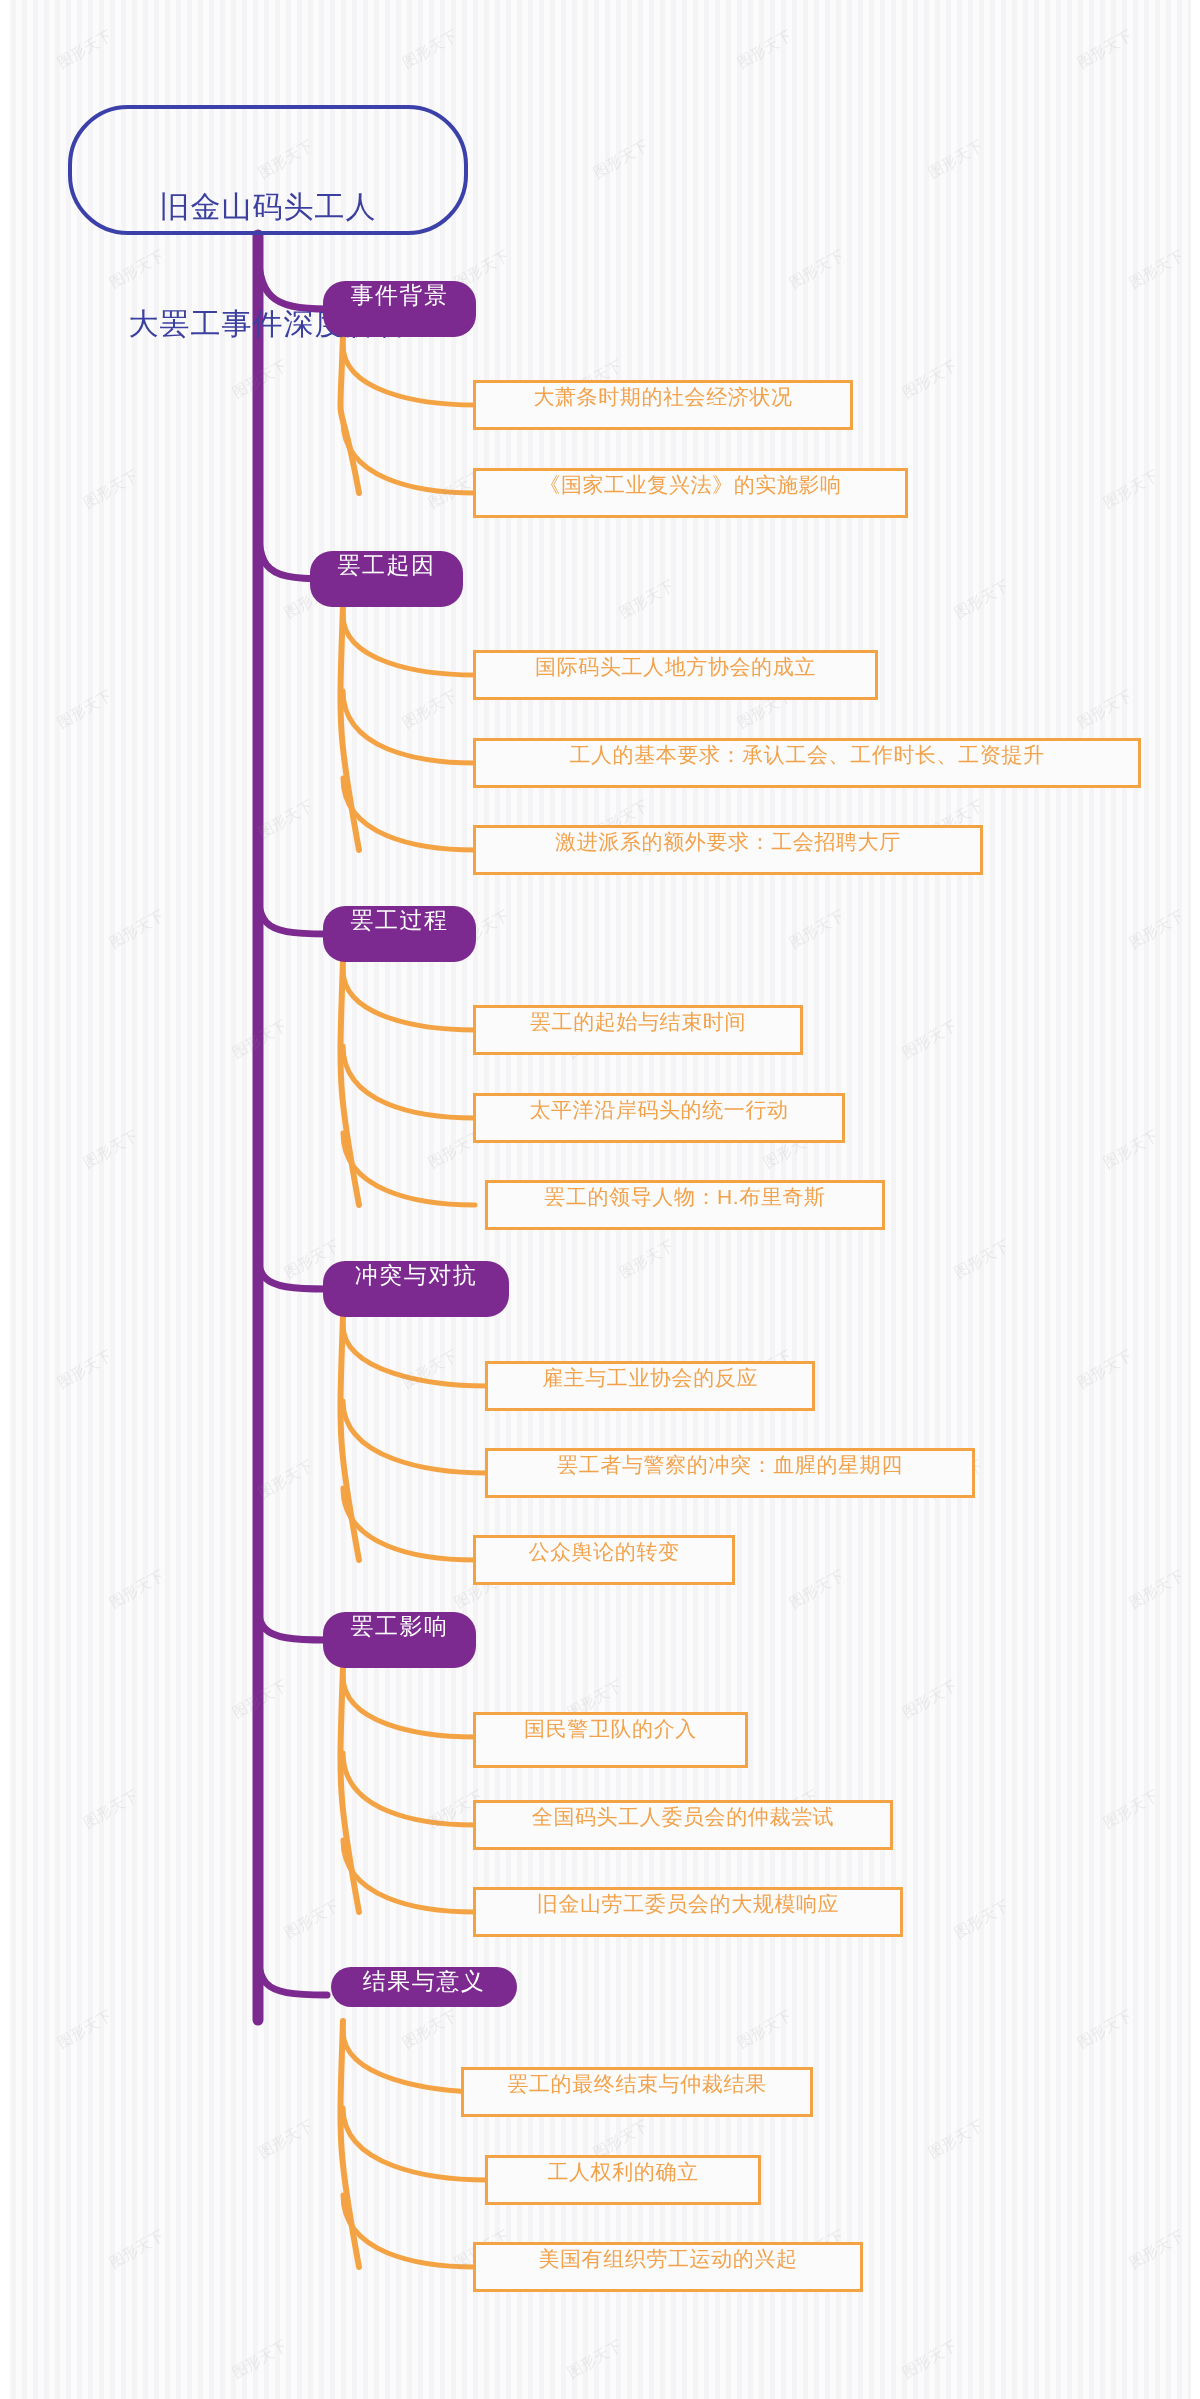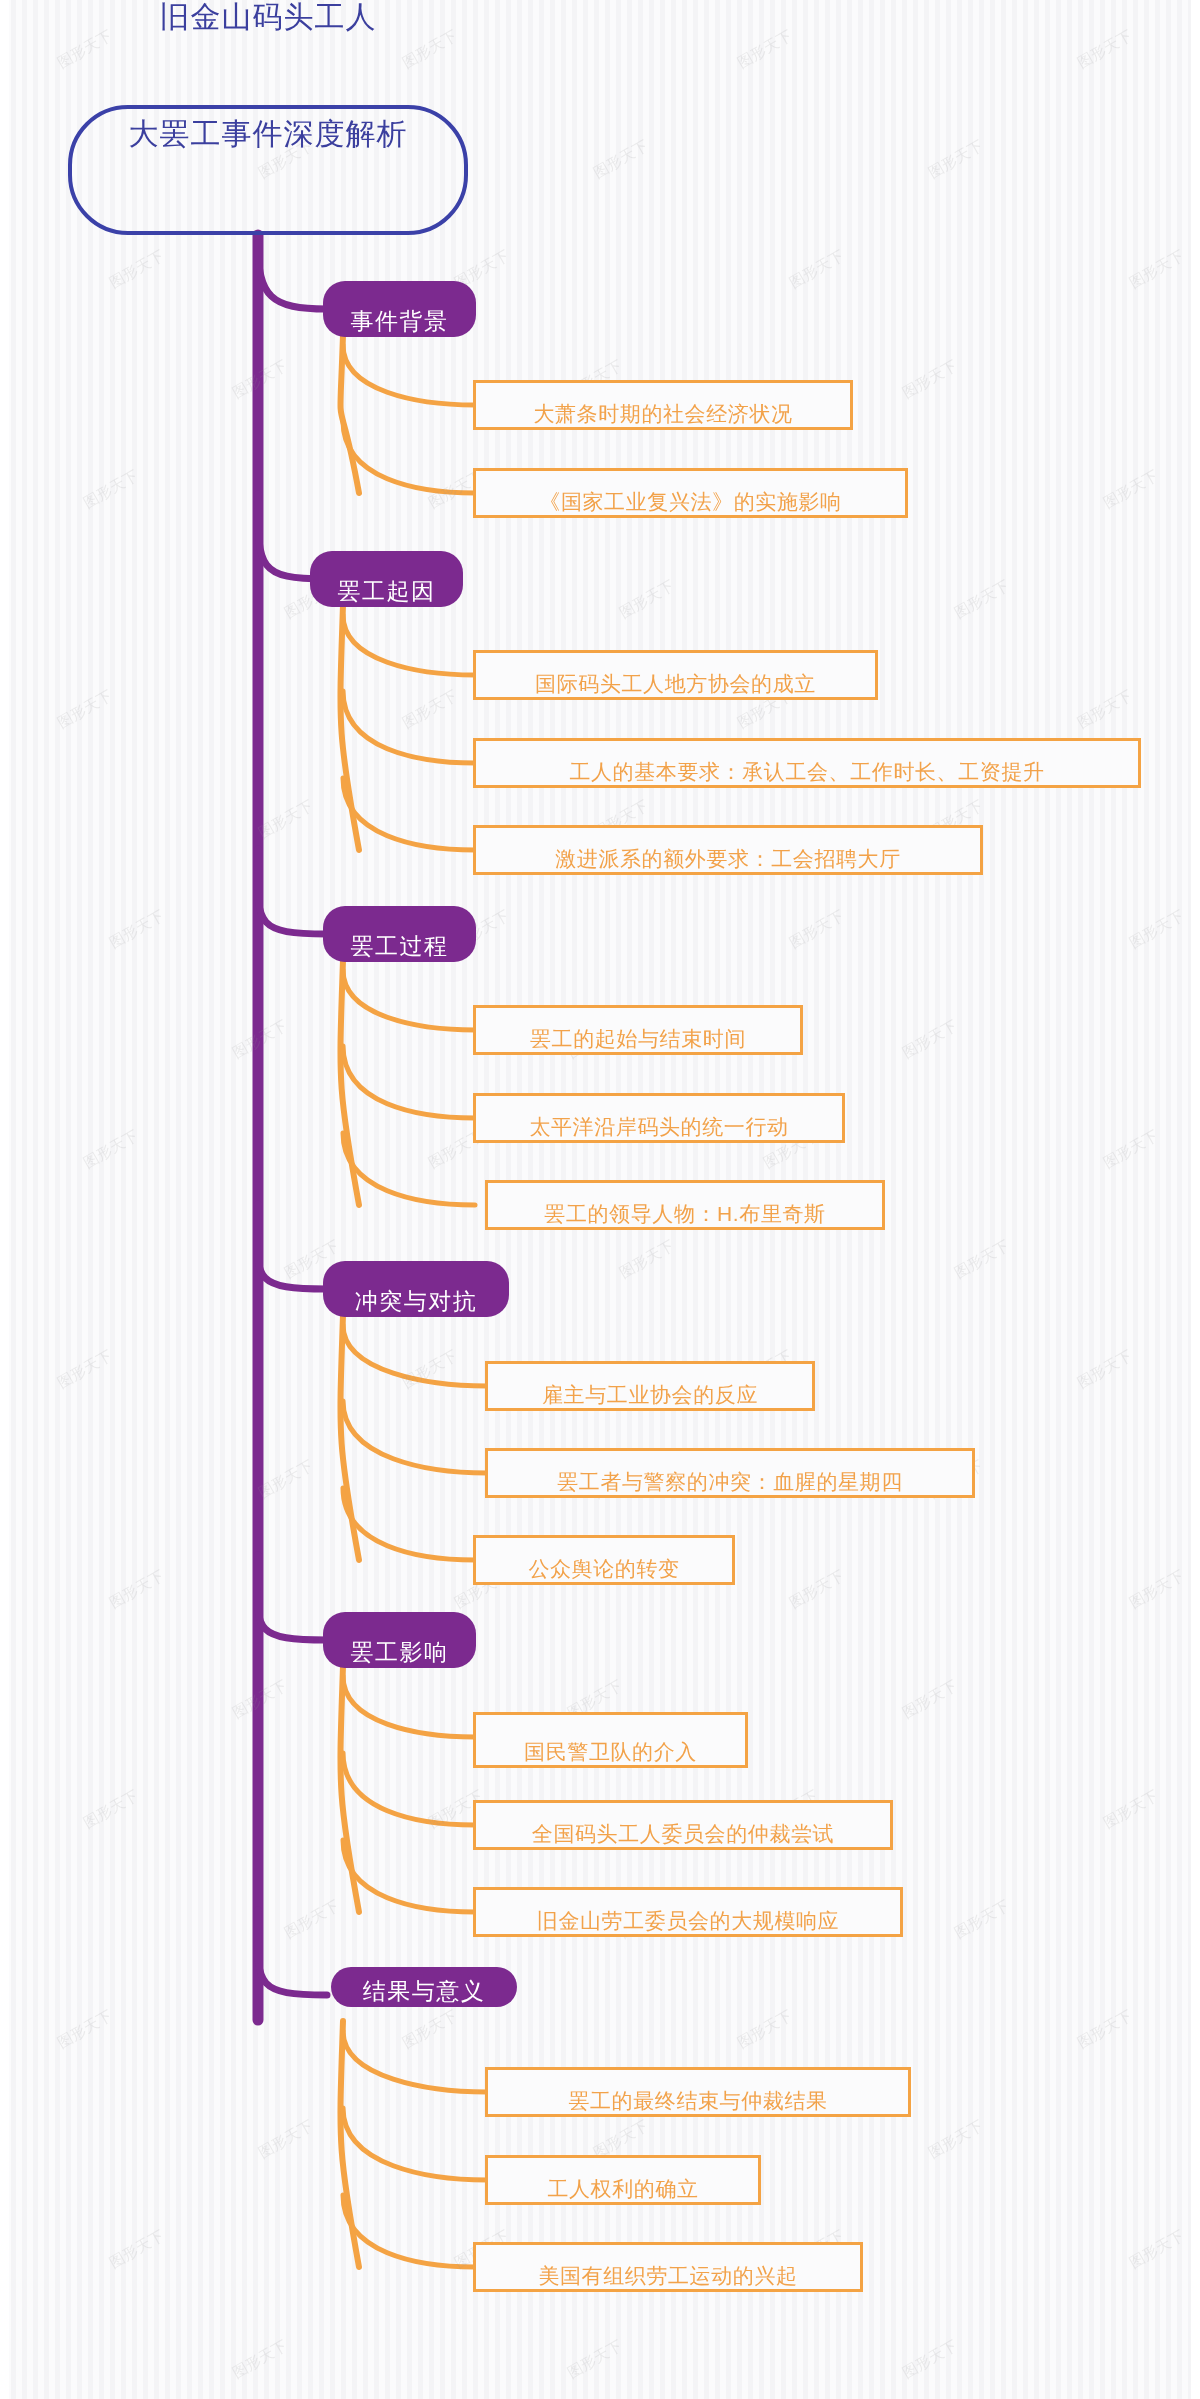--- a/index.html
+++ b/index.html
@@ -45,21 +45,21 @@
     height: 2399px;
     z-index: 1;
     pointer-events: none;
   }
 
   
   .node {
     position: absolute;
     z-index: 10;
     display: flex;
-    align-items: flex-end;
+    align-items: flex-start;
     justify-content: center;
     white-space: pre;
     line-height: 1.30;
   }
 
   .root-node {
     border: 4px solid #3b41a8;
     border-radius: 60px;
     background: transparent;
     color: #3b3f9e;
@@ -240,20 +240,20 @@
       <div class="node leaf-node" style="left: 473px; top: 1180px; width: 400px; height: 50px; margin-left: 12px;"><span>罢工的领导人物：H.布里奇斯</span></div>
       <div class="node topic-node" style="left: 323px; top: 1261px; width: 186px; height: 56px;"><span>冲突与对抗</span></div>
       <div class="node leaf-node" style="left: 485px; top: 1361px; width: 330px; height: 50px;"><span>雇主与工业协会的反应</span></div>
       <div class="node leaf-node" style="left: 485px; top: 1448px; width: 490px; height: 50px;"><span>罢工者与警察的冲突：血腥的星期四</span></div>
       <div class="node leaf-node" style="left: 473px; top: 1535px; width: 262px; height: 50px;"><span>公众舆论的转变</span></div>
       <div class="node topic-node" style="left: 323px; top: 1612px; width: 153px; height: 56px;"><span>罢工影响</span></div>
       <div class="node leaf-node" style="left: 473px; top: 1712px; width: 275px; height: 56px;"><span>国民警卫队的介入</span></div>
       <div class="node leaf-node" style="left: 473px; top: 1800px; width: 420px; height: 50px;"><span>全国码头工人委员会的仲裁尝试</span></div>
       <div class="node leaf-node" style="left: 473px; top: 1887px; width: 430px; height: 50px;"><span>旧金山劳工委员会的大规模响应</span></div>
       <div class="node topic-node" style="left: 331px; top: 1967px; width: 186px; height: 40px;"><span>结果与意义</span></div>
-      <div class="node leaf-node" style="left: 485px; top: 2067px; width: 426px; height: 50px;"><span>罢工的最终结束与仲裁结果</span></div>
+      <div class="node leaf-node" style="left: 461px; top: 2067px; width: 352px; height: 50px;"><span>罢工的最终结束与仲裁结果</span></div>
       <div class="node leaf-node" style="left: 485px; top: 2155px; width: 276px; height: 50px;"><span>工人权利的确立</span></div>
       <div class="node leaf-node" style="left: 473px; top: 2242px; width: 390px; height: 50px;"><span>美国有组织劳工运动的兴起</span></div>
     </div>
 
   <div class="gutter gutter-left"></div>
   <div class="gutter gutter-right"></div>
 </div>
 
 </body></html>

